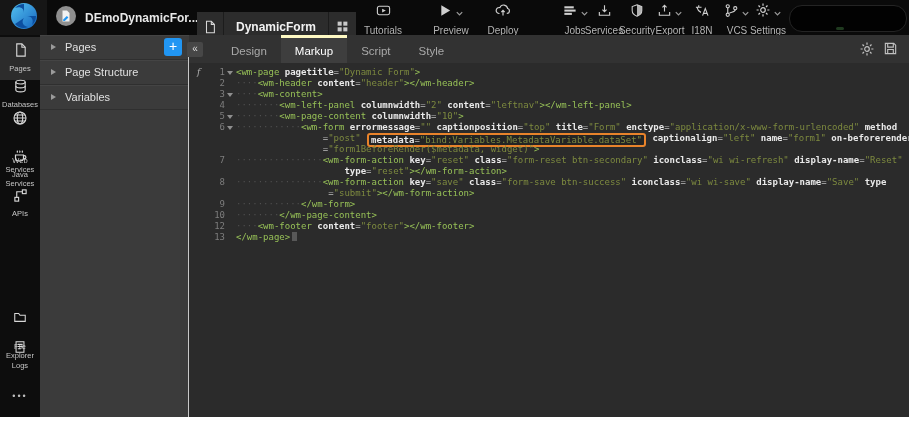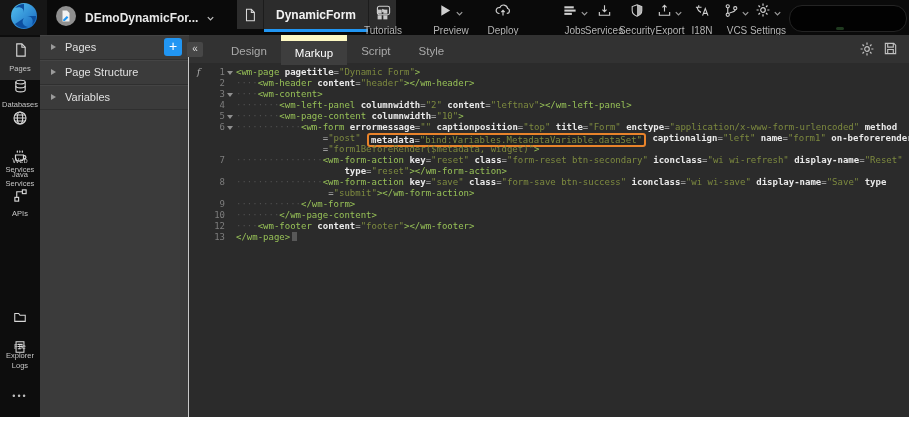--- a/index.html
+++ b/index.html
@@ -4,21 +4,21 @@
 <style>
   html,body{margin:0;padding:0;background:#000;}
   #app{position:relative;width:909px;height:421px;overflow:hidden;background:#0a0a0a;
        font-family:"Liberation Sans", sans-serif; -webkit-font-smoothing:antialiased;}
   
   .topbar{position:absolute;left:0;top:0;width:909px;height:35px;background:#0a0a0a;}
   .logo-cell{position:absolute;left:0;top:0;width:47px;height:35px;background:#161616;
              display:flex;align-items:center;justify-content:center;}
   .project{position:absolute;left:55px;top:0;height:35px;display:flex;align-items:center;gap:8px;cursor:pointer;}
   .project .pname{color:#e8e8e8;font-size:12px;font-weight:bold;}
-  .page-tab{position:absolute;left:197px;top:0;height:29px;display:flex;background:#2c2c2c;border-radius:0;margin-left:40px;}
+  .page-tab{position:absolute;left:197px;top:12px;height:29px;display:flex;background:#2c2c2c;border-radius:0;}
   .page-tab .fcell{width:26px;display:flex;align-items:center;justify-content:center;border-right:1px solid #1c1c1c;}
   .page-tab .tcell{padding:0 12px;display:flex;align-items:center;color:#f2f2f2;font-size:12px;font-weight:bold;
                    box-shadow:0 3px 0 #2196f3;}
   .page-tab .gcell{width:27px;display:flex;align-items:center;justify-content:center;border-left:1px solid #1c1c1c;}
   .tb-action{position:absolute;top:6px;width:62px;transform:translateX(-50%);text-align:center;cursor:pointer;}
   .tb-action .ic{height:16px;display:flex;align-items:flex-end;justify-content:center;gap:2px;}
   .tb-action .lbl{margin-top:3px;font-size:10px;color:#b4b4b4;white-space:nowrap;}
   .account-pill{position:absolute;left:789px;top:5px;width:116px;height:25px;background:#020202;
                 border:1px solid #242424;border-radius:13px;}
   .account-pill .dot{position:absolute;left:46px;bottom:1px;width:8px;height:3px;background:#1f3a1f;border-radius:2px;}
@@ -39,21 +39,21 @@
            color:#fff;font-size:14px;line-height:17px;text-align:center;cursor:pointer;}
   
   .splitter{position:absolute;left:188px;top:57px;width:7px;bottom:4px;background:#c8c8c8;cursor:col-resize;}
   
   .editor{position:absolute;left:189px;top:35px;right:0;bottom:4px;background:#2b2b2b;}
   .etoolbar{position:absolute;left:0;top:0;right:0;height:28px;background:#323232;}
   .collapse-btn{position:absolute;left:-2px;top:7px;width:16px;height:15px;background:#474747;border-radius:2px;
                 color:#ddd;font-size:10px;line-height:14px;text-align:center;cursor:pointer;}
   .tabs{position:absolute;left:28px;top:0;height:28px;display:flex;}
   .etab{padding:12px 14px;display:flex;align-items:center;color:#a9a9a9;font-size:11.5px;cursor:pointer;border-top:3px solid transparent;}
-  .etab.active{background:#3e3e3e;color:#fff;border-top:6px solid #fef9c3;}
+  .etab.active{background:#3e3e3e;color:#fff;border-top:3px solid #fef9c3;}
   .e-icons{position:absolute;right:10px;top:6px;display:flex;gap:8px;}
   .e-icons .ebtn{width:16px;height:16px;cursor:pointer;}
   
   .code{position:absolute;left:6px;right:0;top:28px;bottom:0;padding-top:4px;overflow:hidden;
         font-family:"DejaVu Sans Mono", monospace;font-size:9px;line-height:11px;cursor:text;}
   .crow{display:flex;height:11px;}
   .ln{width:30px;flex:0 0 30px;text-align:right;padding-right:7px;color:#7d7d7d;position:relative;
       font-size:9px;user-select:none;}
   .ln .fold{position:absolute;right:-1px;top:3.5px;width:0;height:0;cursor:pointer;
             border-left:3.5px solid transparent;border-right:3.5px solid transparent;border-top:4.5px solid #8f8f8f;}

